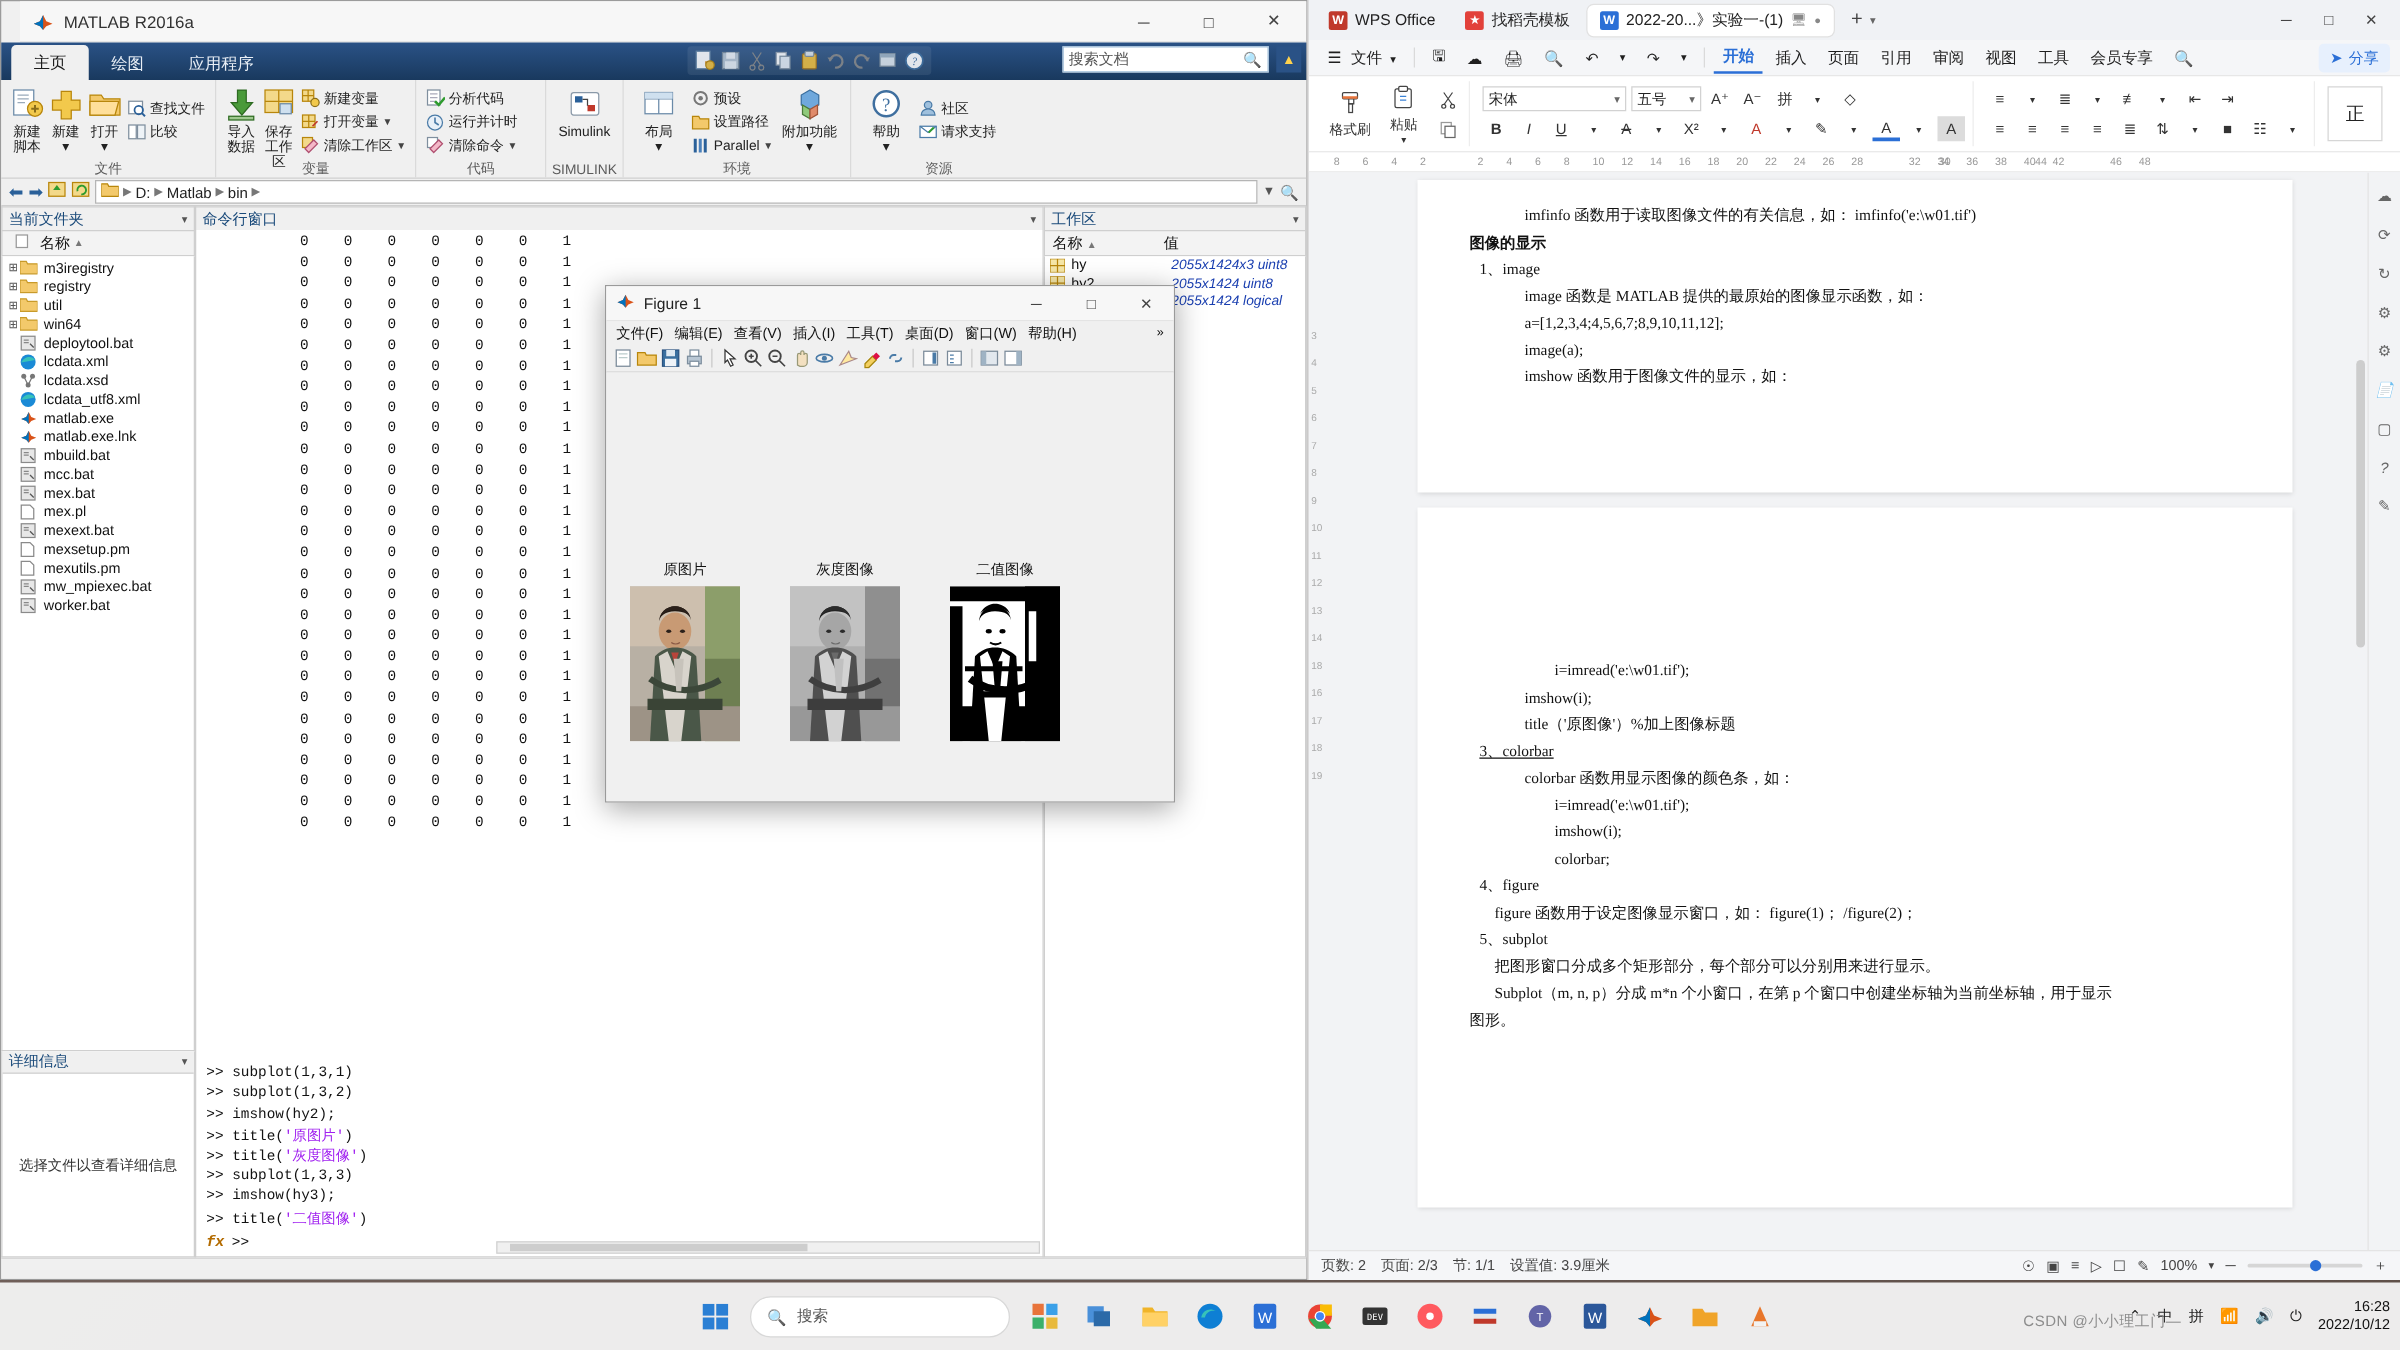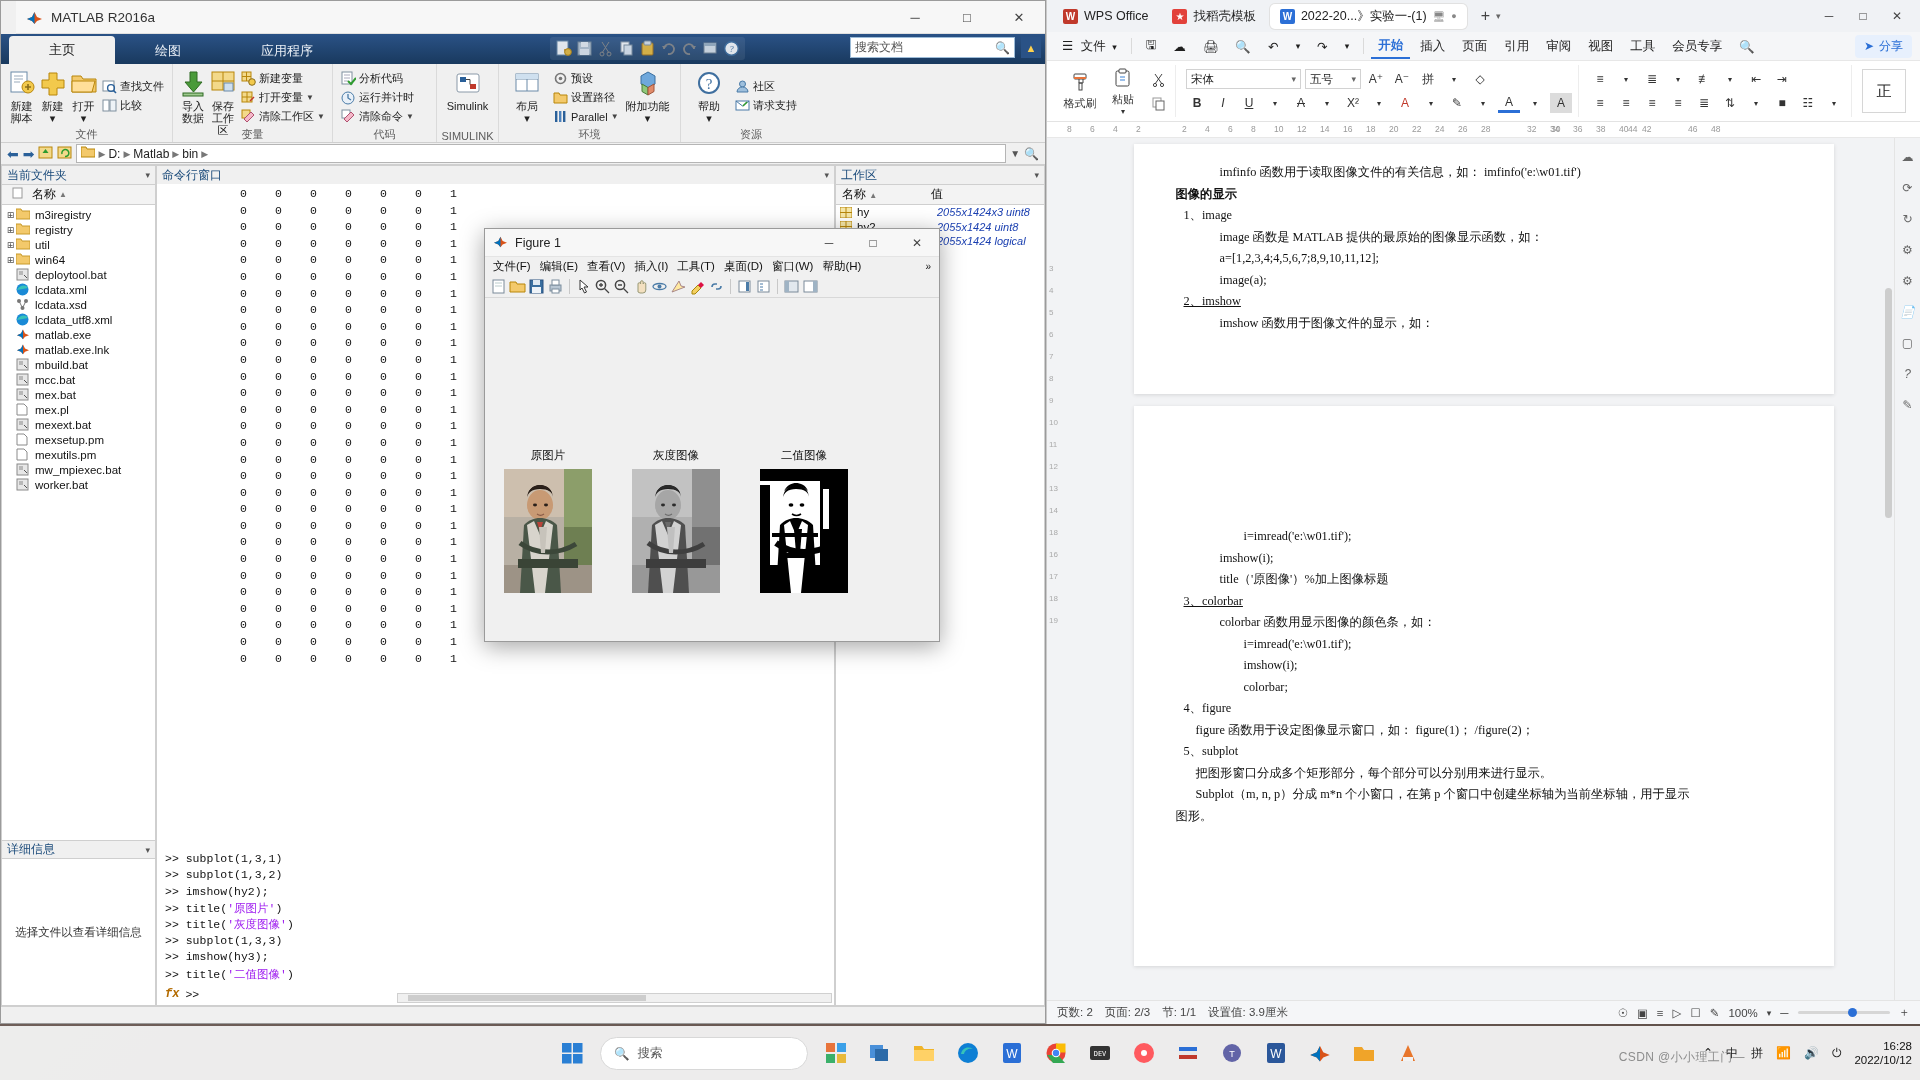--- a/index.html
+++ b/index.html
@@ -20,21 +20,21 @@
   .mw-title .appicon { width:17px; height:15px; margin-right:8px; position:relative; }
   .mw-title .ttext { font-size:13.5px; color:#333; }
   .mw-btns { margin-left:auto; display:flex; }
   .mw-btns div { width:52px; height:33px; display:flex; align-items:center;
     justify-content:center; font-size:13px; color:#444; }
 
   
   .ribbon-tabs { height:30px; background:#1d3c61;
     background:linear-gradient(#2a5286,#19395e); display:flex; align-items:flex-end;
     padding-left:8px; position:relative; }
-  .rtab { height:26px; padding:0 40px; display:flex; align-items:center;
+  .rtab { height:26px; padding:0 18px; display:flex; align-items:center;
     font-size:13px; color:#e8eef5; }
   .rtab.active { background:#f0f0f0; color:#1b1b1b;
     border-radius:4px 4px 0 0; height:28px; }
   .qat { position:absolute; right:300px; top:3px; display:flex; gap:2px;
     background:rgba(255,255,255,.08); padding:2px 4px; border-radius:3px; }
   .qat i { width:19px; height:19px; display:inline-block; opacity:.85; }
   .mw-search { position:absolute; right:30px; top:3px; width:165px; height:21px;
     background:#fff; border:1px solid #9dbcd8; display:flex; align-items:center;
     padding:0 4px; font-size:12px; color:#555; }
   .mw-search .mag { margin-left:auto; color:#2a6099; font-size:12px; }
@@ -1455,21 +1455,20 @@
         </div>
 
       <div style="flex:1; overflow:hidden; position:relative;">
         <div class="wpage" id="wpage1" style="height:250px; overflow:hidden;">
             <div style="padding-left: 44px;">imfinfo 函数用于读取图像文件的有关信息，如： imfinfo('e:\w01.tif')</div>
             <div style="padding-left: 0px; font-weight: bold;">图像的显示</div>
             <div style="padding-left: 8px;">1、image</div>
             <div style="padding-left: 44px;">image 函数是 MATLAB 提供的最原始的图像显示函数，如：</div>
             <div style="padding-left: 44px;">a=[1,2,3,4;4,5,6,7;8,9,10,11,12];</div>
             <div style="padding-left: 44px;">image(a);</div>
-            <div style="padding-left: 8px; text-decoration: underline;">2、imshow</div>
             <div style="padding-left: 44px;">imshow 函数用于图像文件的显示，如：</div>
           </div>
         <div class="wpage p2" id="wpage2" style="height:560px; overflow:hidden; padding-top:120px;">
             <div style="padding-left: 68px;">i=imread('e:\w01.tif');</div>
             <div style="padding-left: 44px;">imshow(i);</div>
             <div style="padding-left: 44px;">title（'原图像'）%加上图像标题</div>
             <div style="padding-left: 8px; text-decoration: underline;">3、colorbar</div>
             <div style="padding-left: 44px;">colorbar 函数用显示图像的颜色条，如：</div>
             <div style="padding-left: 68px;">i=imread('e:\w01.tif');</div>
             <div style="padding-left: 68px;">imshow(i);</div>

